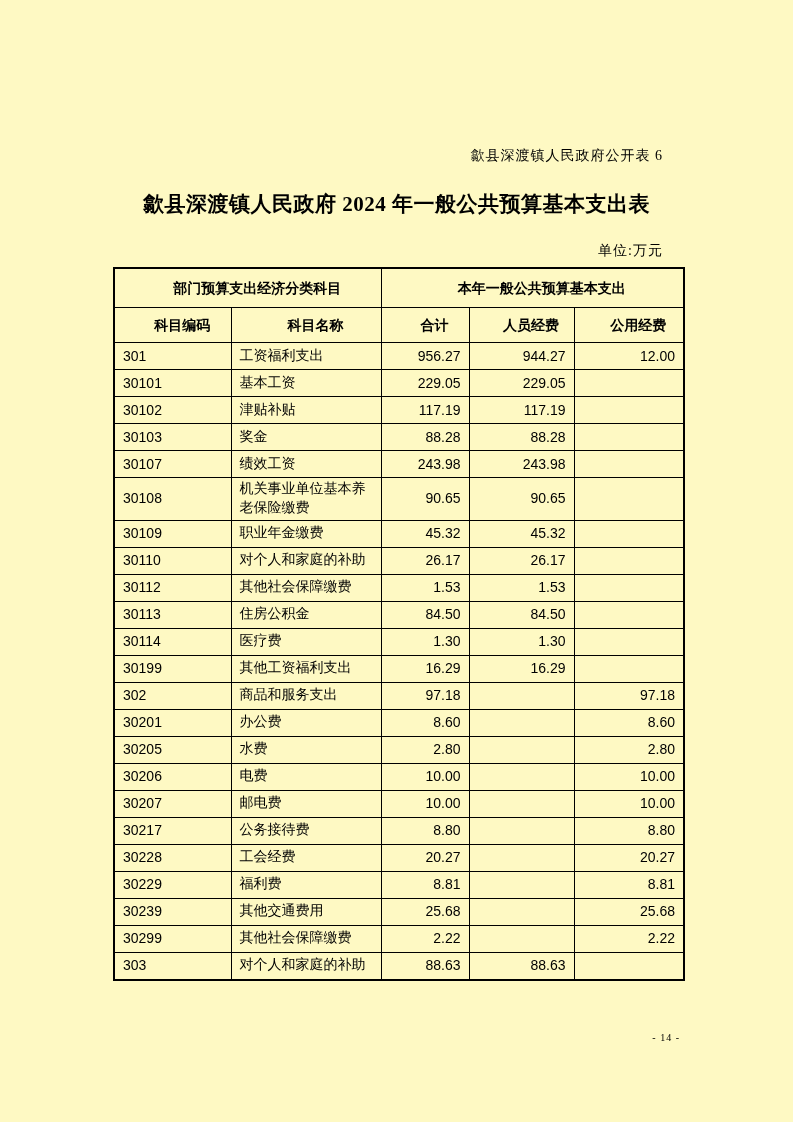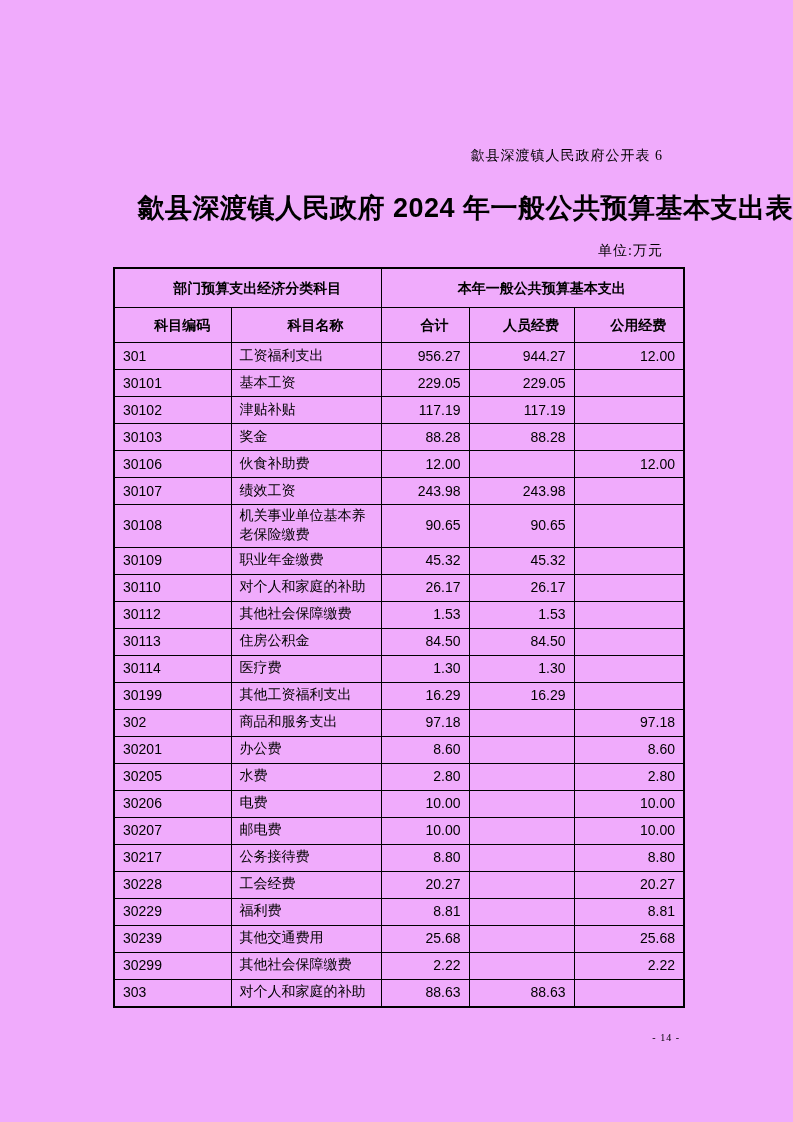--- a/index.html
+++ b/index.html
@@ -4,43 +4,43 @@
 <style>
   html, body {
     margin: 0;
     padding: 0;
     background: #ffffff;
   }
   #page {
     position: relative;
     width: 793px;
     height: 1122px;
-    background: #f0abfc;
+    background: #fef9c3;
     color: #000000;
     font-family: "Liberation Serif", "DejaVu Serif", serif;
     overflow: hidden;
   }
   .header-note {
     position: absolute;
     top: 147px;
     right: 130px;
     font-size: 14px;
     font-family: "Liberation Serif", "DejaVu Serif", serif;
     letter-spacing: 1px;
     white-space: nowrap;
   }
   .doc-title {
     position: absolute;
     top: 190px;
     left: 0;
     width: 100%;
-    text-align: right;
-    font-size: 27px;
+    text-align: center;
+    font-size: 21px;
     font-weight: bold;
-    font-family: Liberation Sans, sans-serif;
+    font-family: Liberation Serif, serif;
     letter-spacing: 0.5px;
     white-space: nowrap;
   }
   .unit-note {
     position: absolute;
     top: 242px;
     right: 130px;
     font-size: 14px;
     letter-spacing: 1px;
     white-space: nowrap;
@@ -146,27 +146,20 @@
           <td class="col-num"></td>
         </tr>
         <tr>
           <td class="col-code">30103</td>
           <td class="col-name">奖金</td>
           <td class="col-num">88.28</td>
           <td class="col-num">88.28</td>
           <td class="col-num"></td>
         </tr>
         <tr>
-          <td class="col-code">30106</td>
-          <td class="col-name">伙食补助费</td>
-          <td class="col-num">12.00</td>
-          <td class="col-num"></td>
-          <td class="col-num">12.00</td>
-        </tr>
-        <tr>
           <td class="col-code">30107</td>
           <td class="col-name">绩效工资</td>
           <td class="col-num">243.98</td>
           <td class="col-num">243.98</td>
           <td class="col-num"></td>
         </tr>
         <tr>
           <td class="col-code">30108</td>
           <td class="col-name">机关事业单位基本养老保险缴费</td>
           <td class="col-num">90.65</td>

